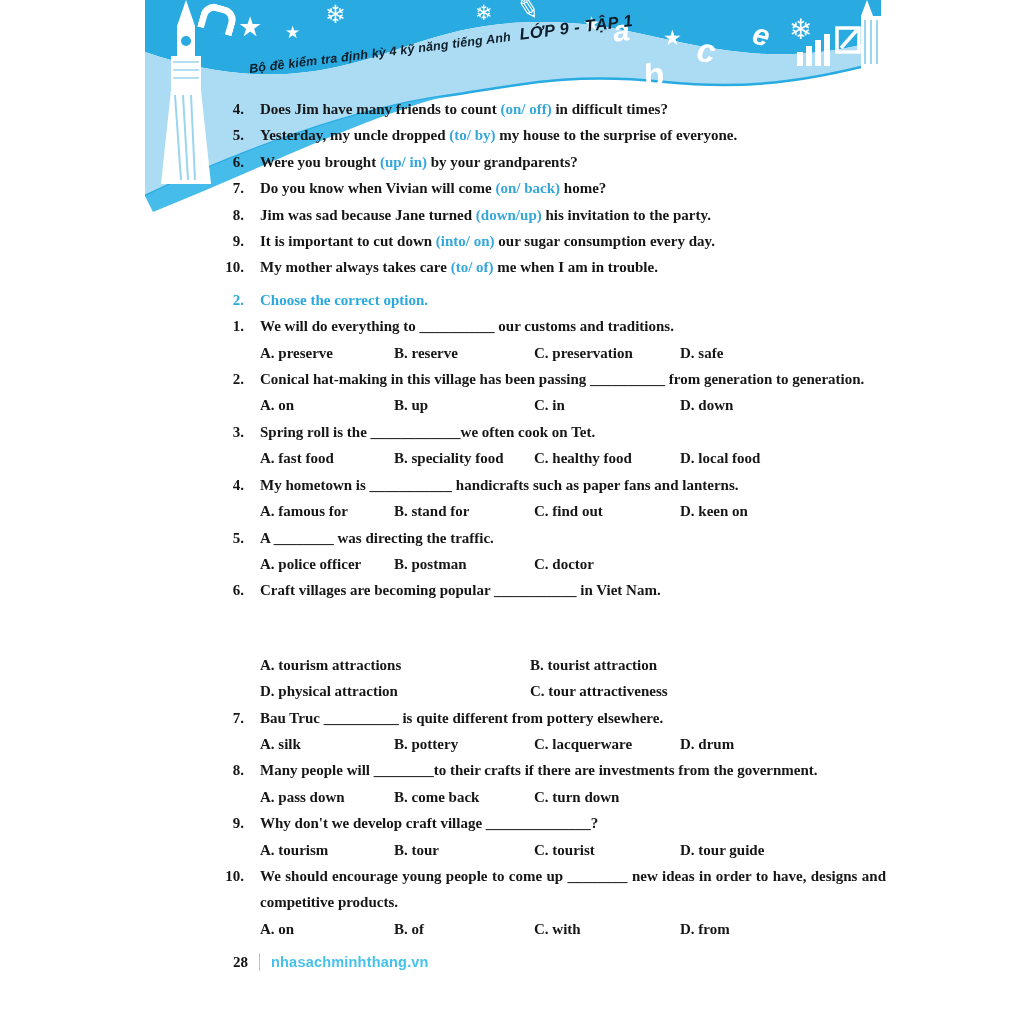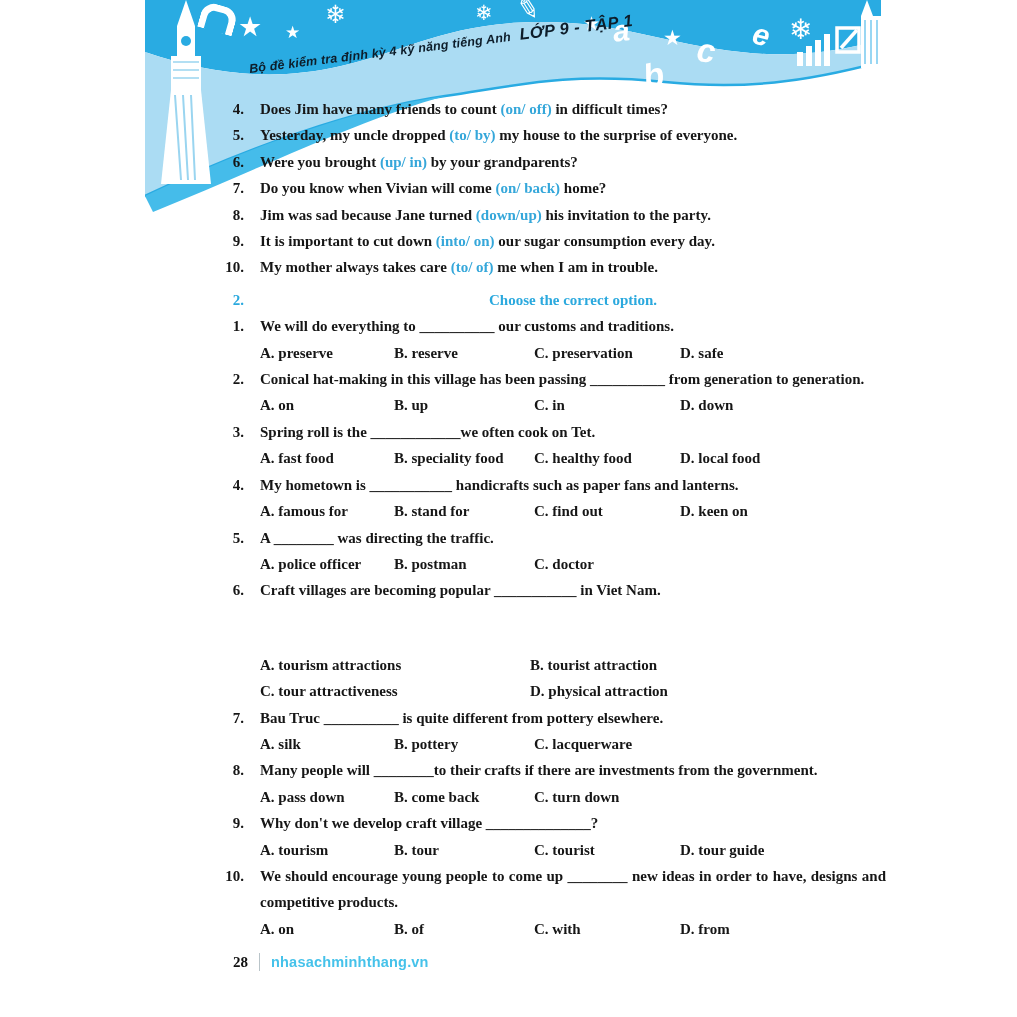--- a/index.html
+++ b/index.html
@@ -19,21 +19,21 @@
   .title .t-small{font-size:12.5px;font-weight:bold;font-style:italic;letter-spacing:.2px;}
   .title .t-big{font-size:16.5px;font-weight:bold;font-style:italic;letter-spacing:.4px;}
 
   
   .content{position:absolute;left:222px;top:96px;width:664px;font-size:15px;font-weight:600;}
   .row{display:flex;line-height:26.4px;}
   .row .num{flex:none;width:22px;text-align:right;}
   .row .body{flex:1;margin-left:16px;text-align:justify;}
   .hl{color:#35a7da;font-weight:bold;margin-top:32px;}
   .sec-head{margin-top:6px;color:#2ba9de;font-weight:bold;}
-  .sec-head .body{text-align:center;}
+  .sec-head .body{text-align:left;}
   .opts{display:grid;grid-template-columns:134px 140px 146px auto;line-height:26.4px;}
   .opts.two{grid-template-columns:270px auto;margin-top:48px;}
 
   
   .footer{position:absolute;left:233px;top:951px;display:flex;align-items:center;
           font-size:15px;line-height:22px;}
   .footer .pgnum{font-weight:bold;color:#111;}
   .footer .divider{width:1px;height:18px;background:#b9c4c9;margin:0 11px;}
   .footer .site{font-family:"Liberation Sans",sans-serif;font-weight:bold;font-size:14.5px;
           color:#45c2ea;letter-spacing:.2px;}
@@ -202,33 +202,34 @@
             </div>
           </div>
         </div>
         <div class="row">
           <span class="num">6.</span>
           <div class="body">
             <div>Craft villages are becoming popular ___________ in Viet Nam.</div>
             <div class="opts two">
               <span>A. tourism attractions</span>
               <span>B. tourist attraction</span>
+              <span>D. physical attraction</span>
               <span>C. tour attractiveness</span>
-              <span>D. physical attraction</span>
             </div>
           </div>
         </div>
         <div class="row">
           <span class="num">7.</span>
           <div class="body">
             <div>Bau Truc __________ is quite different from pottery elsewhere.</div>
             <div class="opts">
               <span>A. silk</span>
               <span>B. pottery</span>
               <span>C. lacquerware</span>
+              <span>D. drum</span>
             </div>
           </div>
         </div>
         <div class="row">
           <span class="num">8.</span>
           <div class="body">
             <div>Many people will ________to their crafts if there are investments from the government.</div>
             <div class="opts">
               <span>A. pass down</span>
               <span>B. come back</span>

